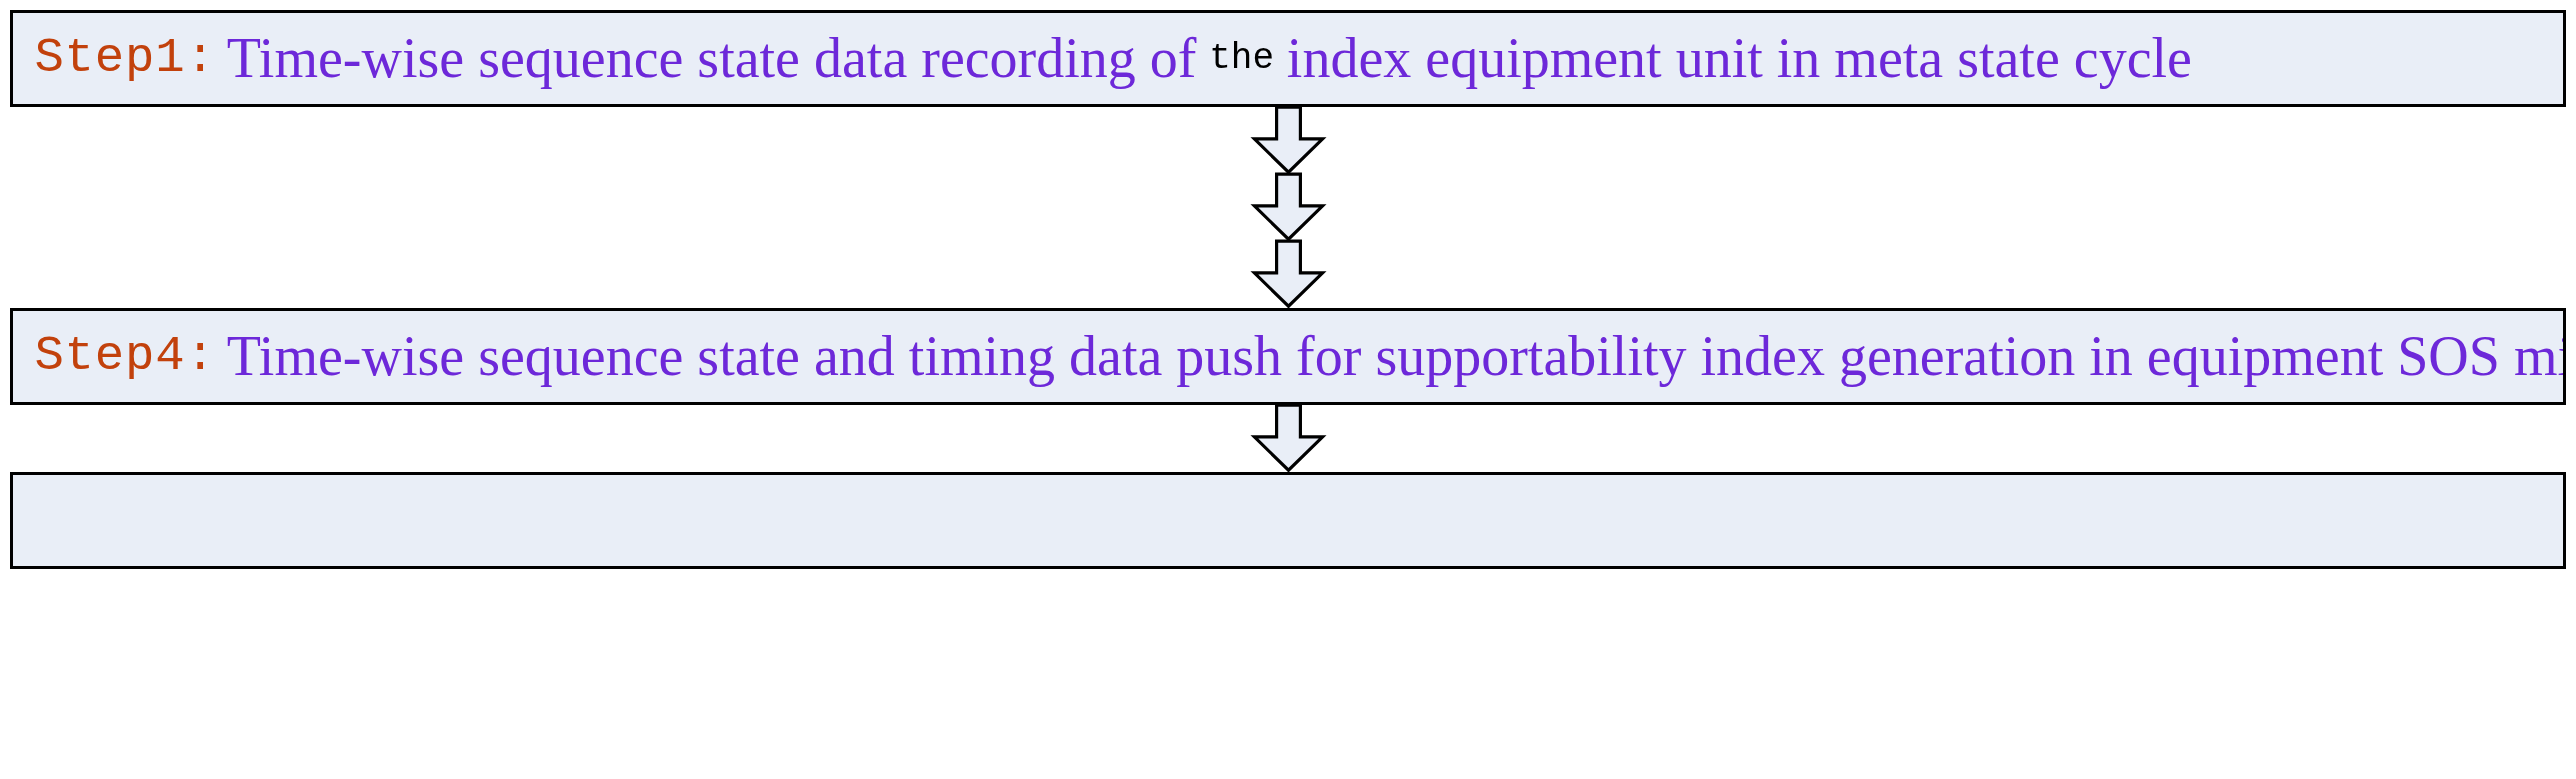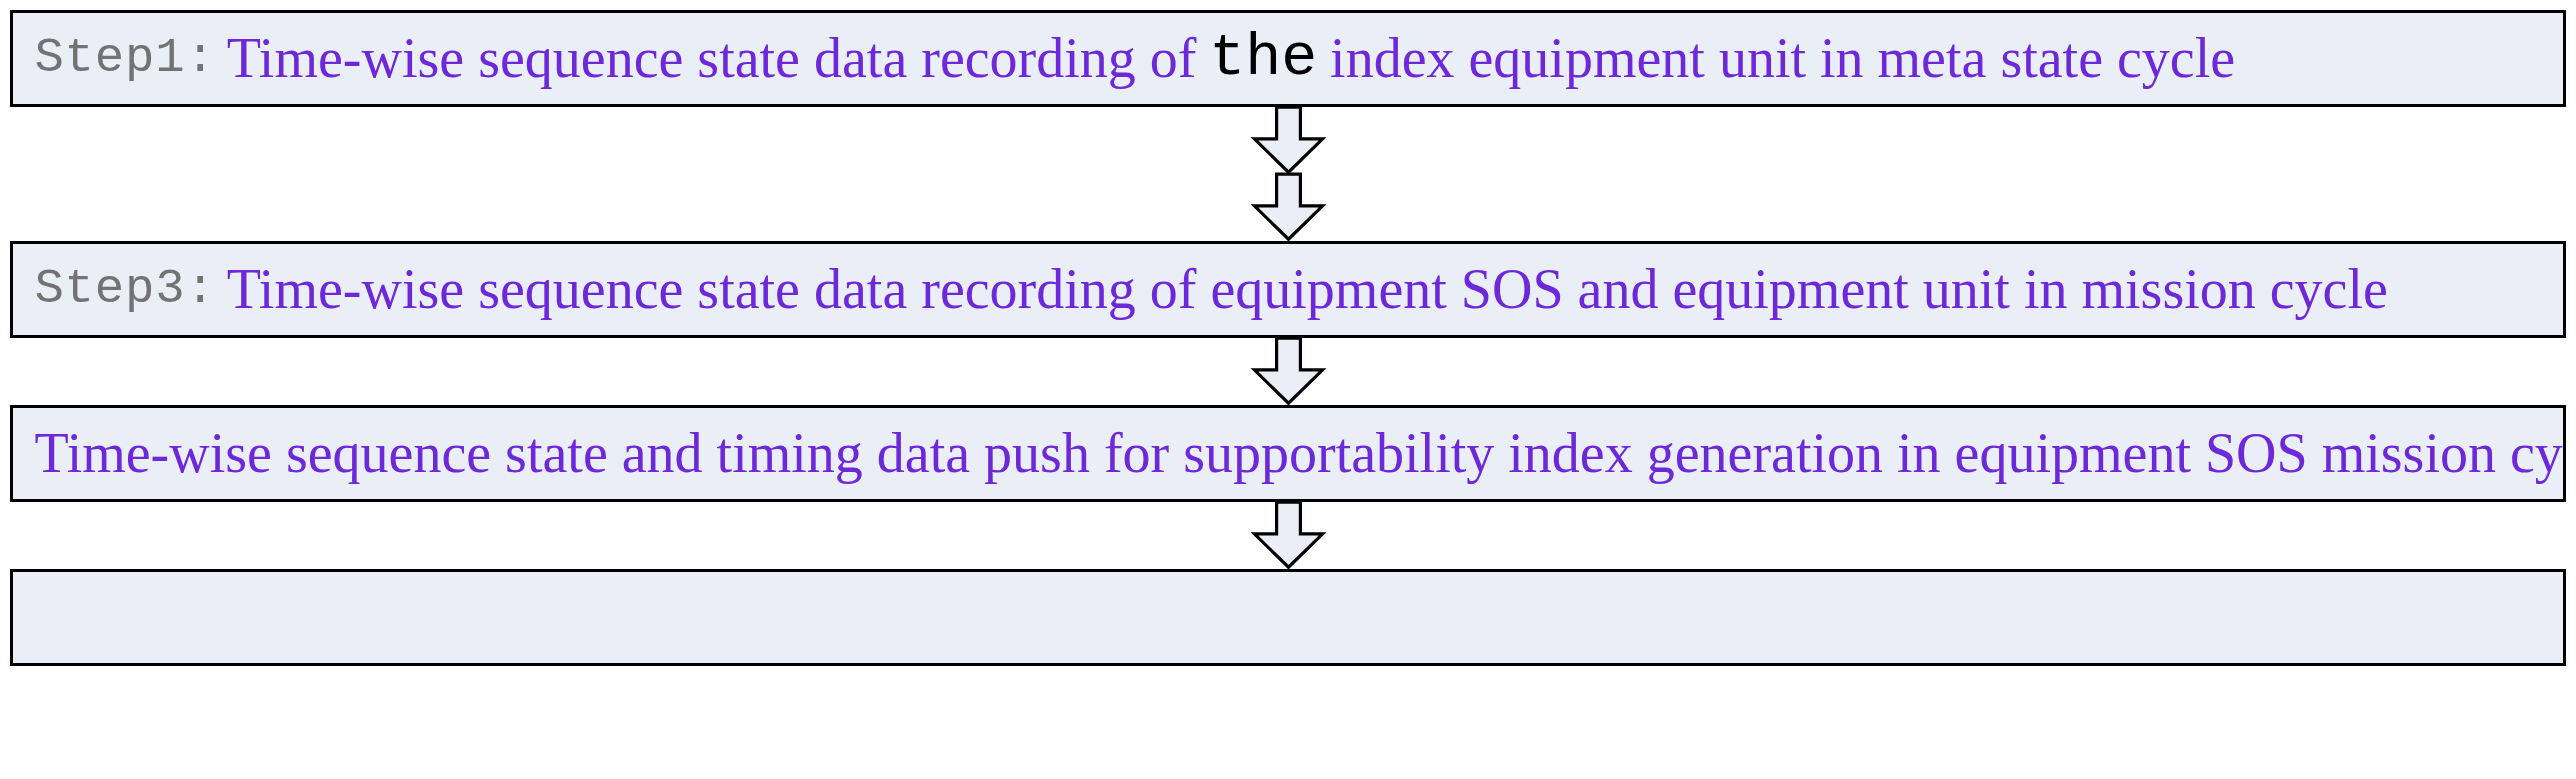--- a/index.html
+++ b/index.html
@@ -22,32 +22,32 @@
     background: var(--box-fill, #e9eef7);
     display: flex;
     align-items: center;
     padding-left: 21px;
     white-space: nowrap;
     overflow: hidden;
   }
   .step-prefix {
     font-family: "Liberation Mono", monospace;
     font-size: 49px;
-    color: #737373;
+    color: #c2410c;
     margin-right: 11px;
     letter-spacing: 0.8px;
   }
   .step-body {
     font-family: Liberation Serif, serif;
     font-size: 56px;
     color: #6d28d9;
   }
   .step-special {
     font-family: "Liberation Mono", monospace;
-    font-size: 60px;
+    font-size: 36px;
     color: #000000;
     margin: 0 12.8px;
   }
   .step-special:empty { margin: 0; }
   .arrow-row {
     height: 67px;
     display: flex;
     justify-content: center;
     align-items: stretch;
   }
@@ -71,34 +71,29 @@
     </svg>
   </div>
 
 
   <div class="arrow-row">
     <svg width="73" height="67" viewBox="0 0 92 84" aria-hidden="true">
       <polygon points="31,0 61,0 61,40 89,40 46,82 3,40 31,40" stroke="#000000" stroke-width="4" stroke-linejoin="miter" fill="#e9eef7"></polygon>
     </svg>
   </div>
 
-  <div class="step-box">
-    <span class="step-prefix">Step3:</span>
-    <span class="step-body">Time-wise sequence state data recording of equipment SOS and equipment unit in mission cycle</span>
-    <span class="step-special"></span>
-    <span class="step-body"></span>
-  </div>
 
   <div class="arrow-row">
     <svg width="73" height="67" viewBox="0 0 92 84" aria-hidden="true">
       <polygon points="31,0 61,0 61,40 89,40 46,82 3,40 31,40" stroke="#000000" stroke-width="4" stroke-linejoin="miter" fill="#e9eef7"></polygon>
     </svg>
   </div>
 
   <div class="step-box">
+    <span class="step-prefix">Step4:</span>
     <span class="step-body">Time-wise sequence state and timing data push for supportability index generation in equipment SOS mission cycle</span>
     <span class="step-special"></span>
     <span class="step-body"></span>
   </div>
 
   <div class="arrow-row">
     <svg width="73" height="67" viewBox="0 0 92 84" aria-hidden="true">
       <polygon points="31,0 61,0 61,40 89,40 46,82 3,40 31,40" stroke="#000000" stroke-width="4" stroke-linejoin="miter" fill="#e9eef7"></polygon>
     </svg>
   </div>

